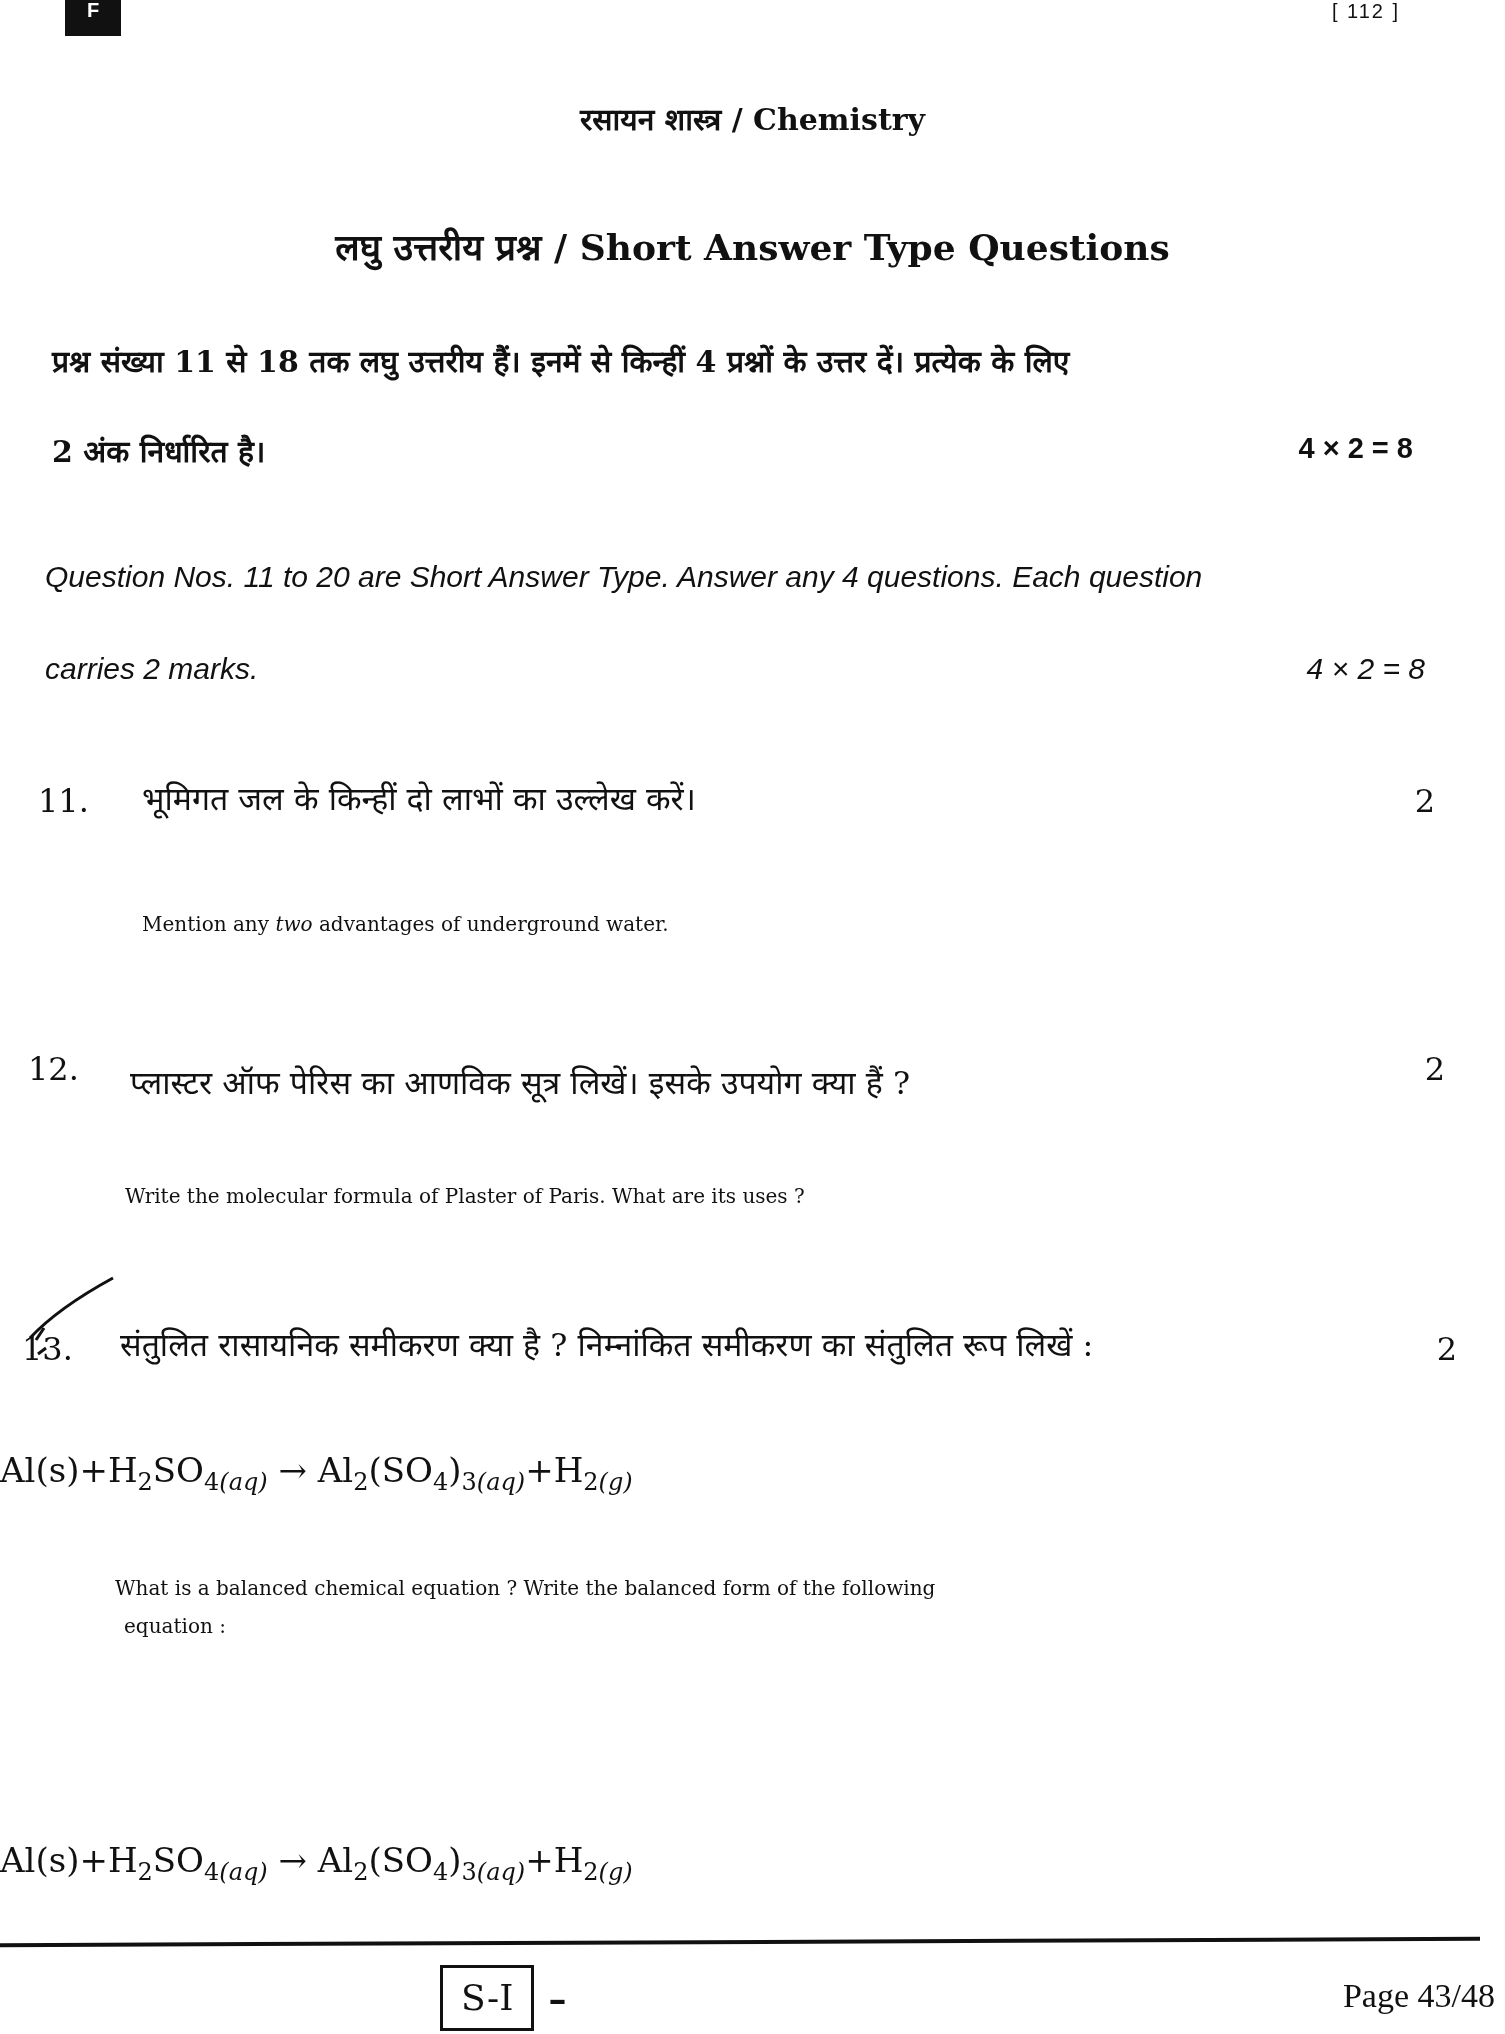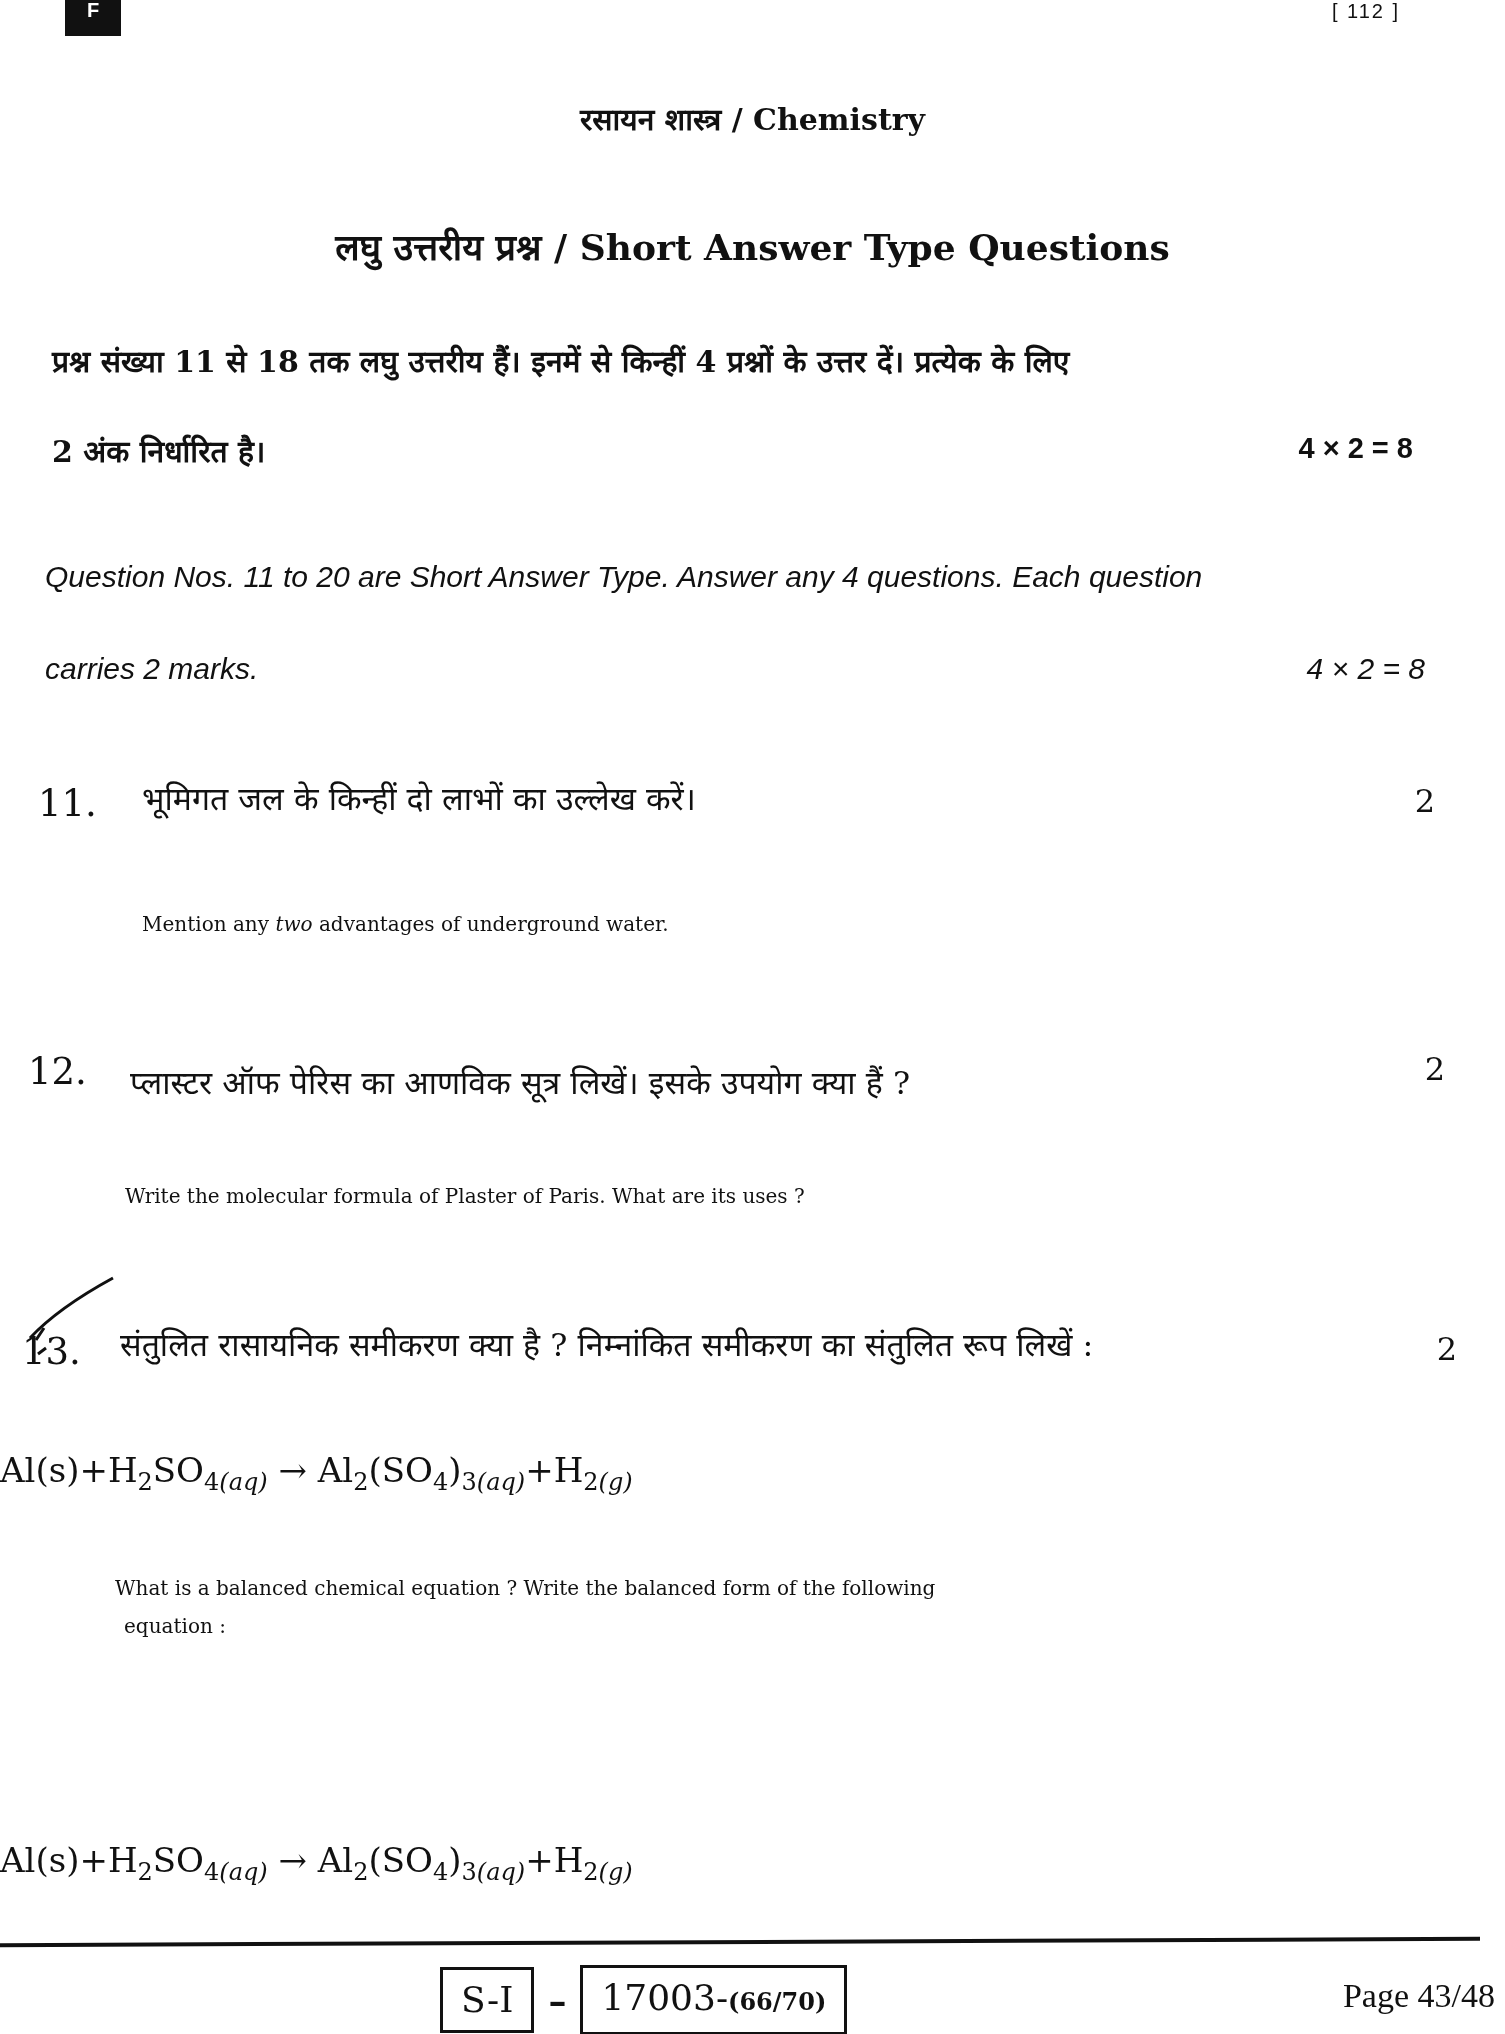--- a/index.html
+++ b/index.html
@@ -11,21 +11,21 @@
   .corner-tab { left: 65px; top: 0; width: 56px; height: 36px; background: #111; color: #fff;
     font-family: "Liberation Sans", sans-serif; font-weight: bold; font-size: 20px; text-align: center; line-height: 20px; }
   .page-no { right: 105px; top: 0; font-family: "Liberation Sans", sans-serif; font-size: 20px; letter-spacing: 2px; }
   .center { left: 0; width: 1505px; text-align: center; }
   .subject { top: 98px; font-size: 30px; font-weight: bold; }
   .section { top: 222px; font-size: 36px; font-weight: bold; }
   .hin-instr { left: 52px; width: 1360px; font-size: 30px; font-weight: bold; }
   .marks-r { right: 92px; font-size: 29px; font-weight: bold; font-family: "Liberation Sans", sans-serif; }
   .en-instr { left: 45px; font-size: 30px; font-style: italic; font-family: "Liberation Sans", sans-serif; }
   .en-marks { right: 80px; font-size: 30px; font-style: italic; font-family: "Liberation Sans", sans-serif; }
-  .qnum { font-size: 37px; }
+  .qnum { font-size: 32px; }
   .qtext-hi { font-size: 32px; }
   .qtext-en { font-size: 20px; }
   .qmarks { right: 60px; font-size: 32px; }
   .equation { left: 0; width: 1326px; text-align: left; font-size: 34px; }
   .equation sub { font-size: 24px; }
   .equation sub i { font-style: italic; }
   .rule { left: 0; width: 1480px; height: 4px; background: #111; top: 1940px; transform: rotate(-0.25deg); }
   .footer-box { border: 3px solid #111; font-size: 36px; padding: 2px 18px; line-height: 56px; }
   .footer-box small { font-size: 24px; font-weight: bold; }
   .footer-dash { font-size: 36px; font-weight: bold; }
@@ -76,17 +76,14 @@
 <div class="abs qtext-en" style="left:108px; top:1614px;margin-left:16px;">equation :</div>
 
 <div class="abs equation" style="top:1840px;">
   <span>Al(s)+H</span><sub>2</sub><span>SO</span><sub><span>4</span><i>(aq)</i></sub><span> → </span><span>Al</span><sub>2</sub><span>(SO</span><sub>4</sub><span>)</span><sub><span>3</span><i>(aq)</i></sub><span>+H</span><sub><span>2</span><i>(g)</i></sub>
 </div>
 
 <div class="abs rule"></div>
 <div class="abs" style="left:440px; top:1965px; display:flex; align-items:center; gap:14px;">
   <div class="footer-box">S-I</div>
   <div class="footer-dash">–</div>
-  <div class="footer-box">
-    <span>17003-</span><small>(66/70)</small>
-  </div>
 </div>
 <div class="abs footer-page">Page 43/48</div>
 
 </body></html>

